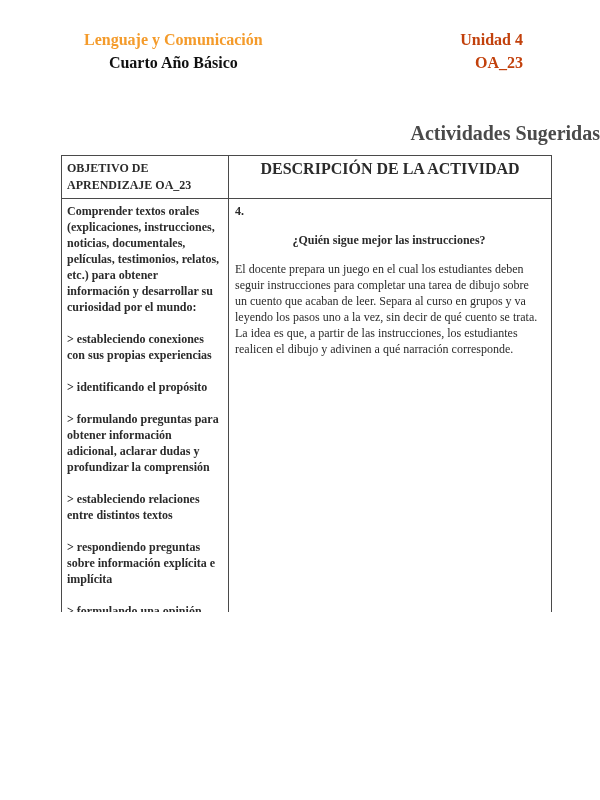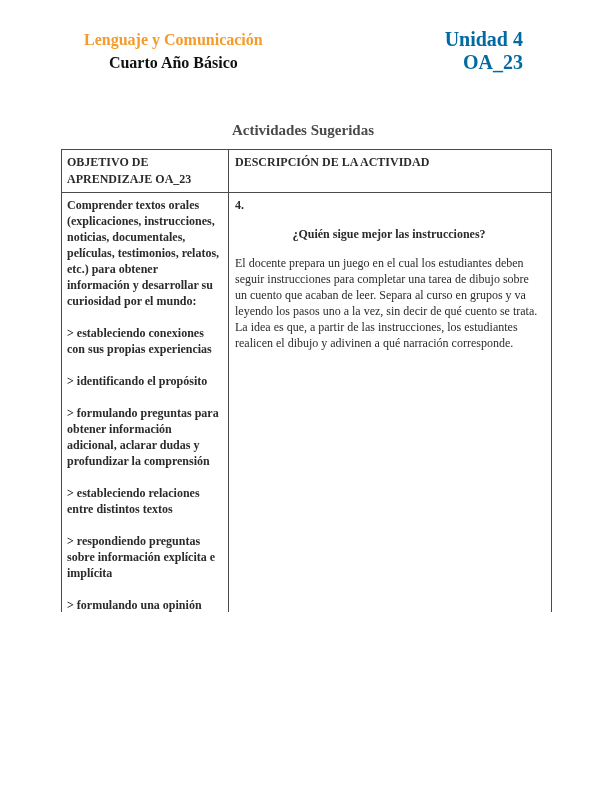--- a/index.html
+++ b/index.html
@@ -25,29 +25,29 @@
   }
   .doc-header .grade {
     color: #111111;
     font-weight: bold;
     font-size: 16px;
     line-height: 23px;
     text-align: center;
   }
   .doc-header-right {
     text-align: right;
-    color: #0369a1;
+    color: #c2410c;
     font-weight: bold;
-    font-size: 20px;
+    font-size: 16px;
     line-height: 23px;
   }
   .doc-title {
     margin: 48px 0 0 0;
-    text-align: center;
-    font-size: 15px;
+    text-align: right;
+    font-size: 20px;
     font-weight: bold;
     color: #4a4a4a;
   }
   table.activity-table {
     border-collapse: collapse;
     table-layout: fixed;
     margin: 10px 0 0 55px;
     width: 490px;
   }
   table.activity-table th,
@@ -64,22 +64,22 @@
     width: 167px;
     text-align: left;
     font-size: 12px;
     font-weight: bold;
     line-height: 17px;
     padding: 4px 6px 4px 5px;
     height: 42px;
   }
   th.col-activity {
     width: 323px;
-    text-align: left;
-    font-size: 12px;
+    text-align: center;
+    font-size: 16px;
     font-weight: bold;
     line-height: 17px;
     padding: 4px 6px;
     height: 42px;
   }
   td.cell-objective {
     font-size: 12px;
     font-weight: bold;
     line-height: 16px;
     padding: 4px 6px 4px 5px;

